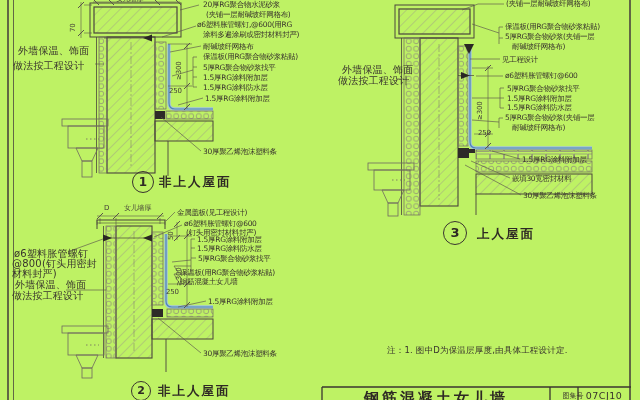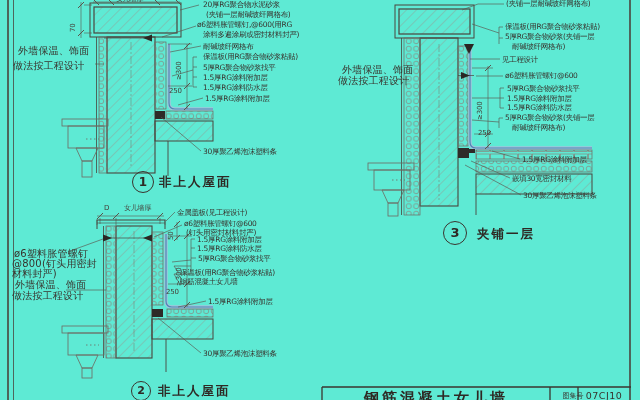--- a/index.html
+++ b/index.html
@@ -1,18 +1,18 @@
 <!DOCTYPE html>
 <html><head>
 <meta charset="utf-8">
 <style>
   html,body{margin:0;padding:0;background:#d8d6d2;}
   #canvas{
     position:relative;width:640px;height:400px;overflow:hidden;
-    background:#5eead4;
+    background:#bef264;
     font-family:"DejaVu Sans",sans-serif;
     color:#38332d;
   }
   #linework{position:absolute;left:0;top:0;}
   .ann{position:absolute;font-size:7.5px;line-height:1.15;white-space:nowrap;color:#38332d;letter-spacing:-0.3px;}
   .lnote{position:absolute;font-size:10px;line-height:1.15;white-space:nowrap;color:#38332d;letter-spacing:0.2px;}
   .dimt{position:absolute;font-size:7px;line-height:1;white-space:nowrap;color:#45403a;letter-spacing:-0.2px;}
   .dimv{transform:rotate(-90deg);transform-origin:0 0;}
   .detname{position:absolute;font-size:12.5px;font-weight:600;color:#2e2924;letter-spacing:2px;white-space:nowrap;}
   .circ{position:absolute;border:1.4px solid #3a352f;border-radius:50%;text-align:center;color:#2e2924;font-weight:600;background:transparent;}
@@ -286,19 +286,20 @@
 <div class="ann" style="left:505px;top:114px">5厚RG聚合物砂浆(夹铺一层</div>
 <div class="ann" style="left:512px;top:124px">耐碱玻纤网格布)</div>
 <div class="ann" style="left:522px;top:156px">1.5厚RG涂料附加层</div>
 <div class="ann" style="left:512px;top:175px">嵌填30宽密封材料</div>
 <div class="ann" style="left:523px;top:192px">30厚聚乙烯泡沫塑料条</div>
 <div class="lnote" style="left:342px;top:64px">外墙保温、饰面</div>
 <div class="lnote" style="left:338px;top:75px">做法按工程设计</div>
 <div class="dimt dimv" style="left:477px;top:120px">≥300</div>
 <div class="dimt" style="left:478px;top:130px">250</div>
 <div class="circ c3">3</div>
-<div class="detname" style="left:477px;top:226px">夹铺一层</div>
-
+<div class="detname" style="left:477px;top:226px">上人屋面</div>
+
+<div class="note">注：1. 图中D为保温层厚度,由具体工程设计定.</div>
 <div class="tb-title">钢筋混凝土女儿墙</div>
 <div class="tb-lab">图集号</div>
 <div class="tb-no">07CJ10</div>
 
 </div>
 
 </body></html>

